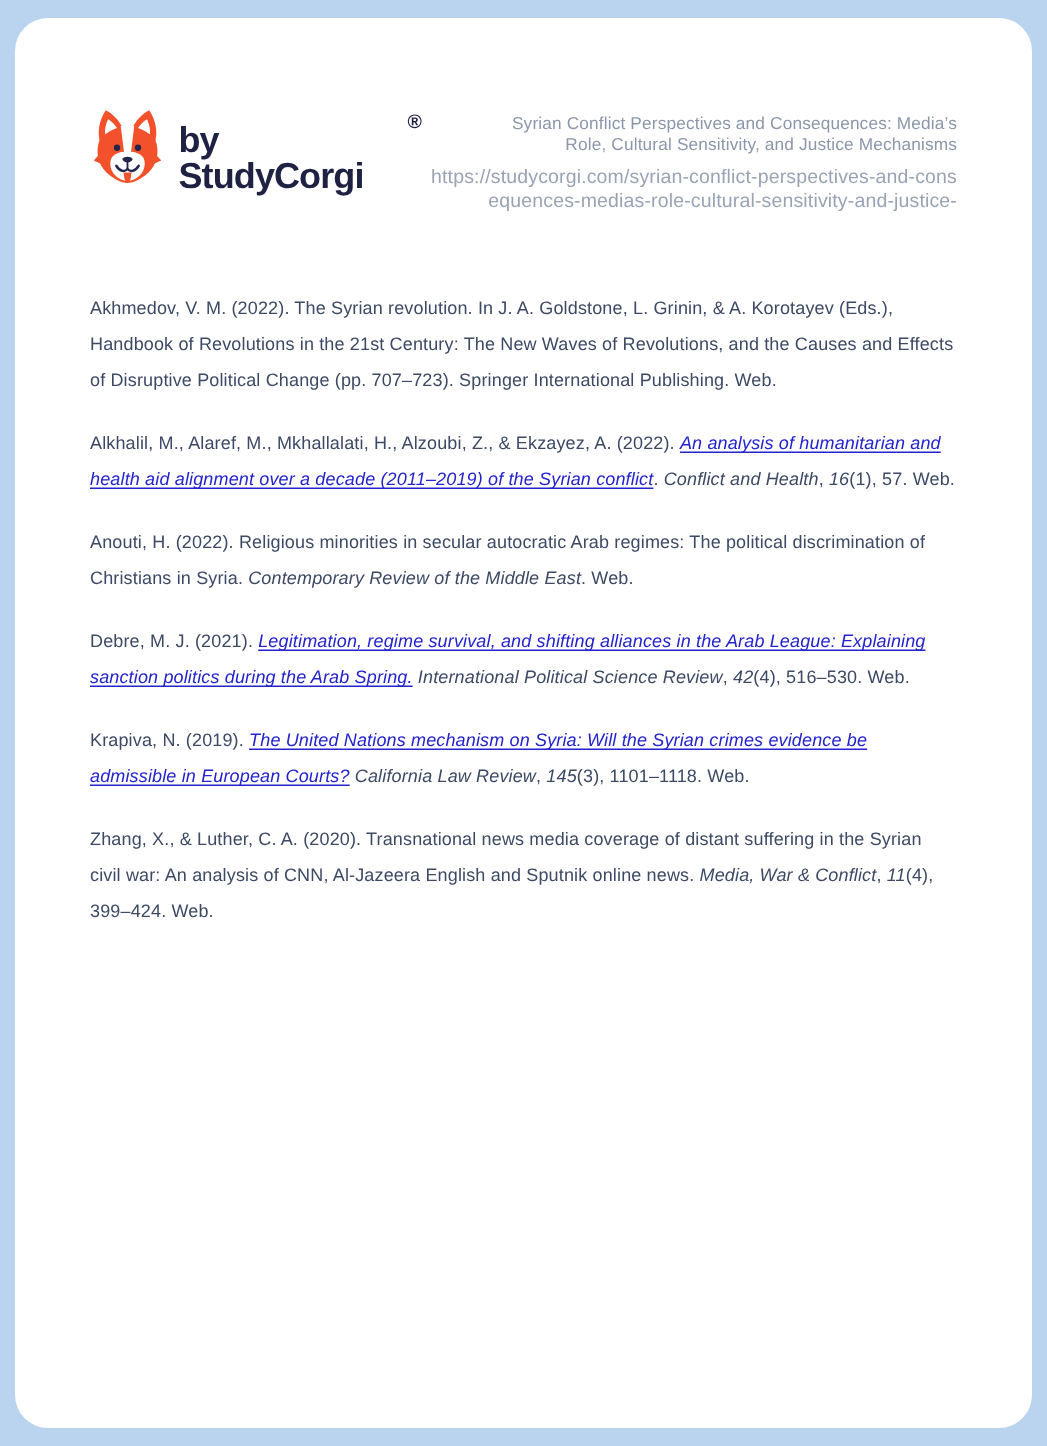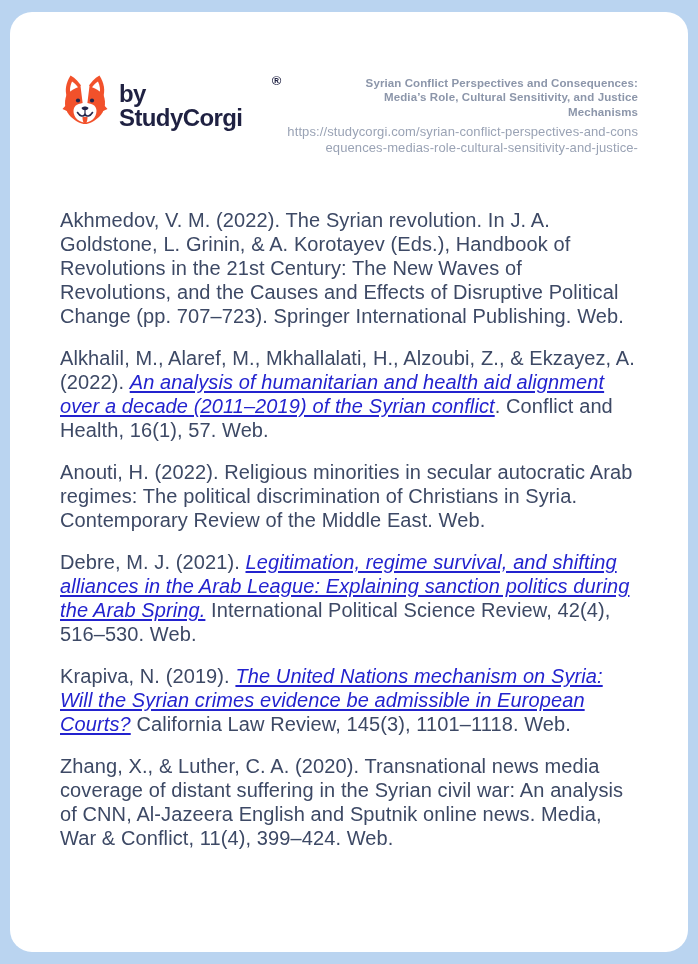--- a/index.html
+++ b/index.html
@@ -18,21 +18,21 @@
     border-radius: 22px;
     padding: 56px 50px 40px 50px;
   }
   .header {
     display: flex;
     justify-content: space-between;
     align-items: flex-start;
   }
   .brand {
     display: flex;
-    align-items: flex-end;
+    align-items: center;
     gap: 9px;
     cursor: pointer;
   }
   .brand svg { display: block; }
   .brand-text {
     font-size: 24px;
     font-weight: 800;
     color: #1F2142;
     letter-spacing: -0.6px;
     line-height: 1;
@@ -47,47 +47,47 @@
     align-self: flex-start;
     margin-left: -3px;
   }
   .title-block {
     width: 372px;
     text-align: right;
     padding-top: 8px;
   }
   .doc-title {
     font-size: 11.5px;
-    font-weight: 700;
+    font-weight: 400;
     color: #8C96AA;
     line-height: 1.25;
     letter-spacing: 0.1px;
     margin-left: 43px;
   }
   .doc-url {
     margin-top: 5px;
     font-size: 13px;
     font-weight: 400;
     color: #9AA3B5;
     line-height: 1.22;
     letter-spacing: 0.1px;
     word-break: break-all;
     cursor: pointer;
   }
   .refs {
     margin-top: 52px;
   }
   .ref {
-    font-size: 20px;
+    font-size: 12px;
     line-height: 24px;
     color: #3D4965;
     letter-spacing: 0.1px;
     margin-bottom: 18px;
   }
-  .ref .italic { }
+  .ref .italic { font-style: italic; }
   .ref-link {
     color: #2323CF;
     font-style: italic;
     text-decoration: underline;
     text-underline-offset: 2px;
     cursor: pointer;
   }
 </style>
 </head>
 <body>

